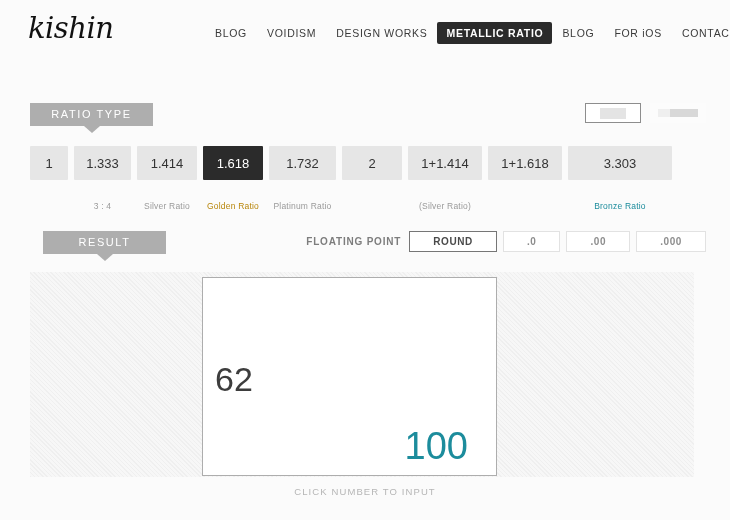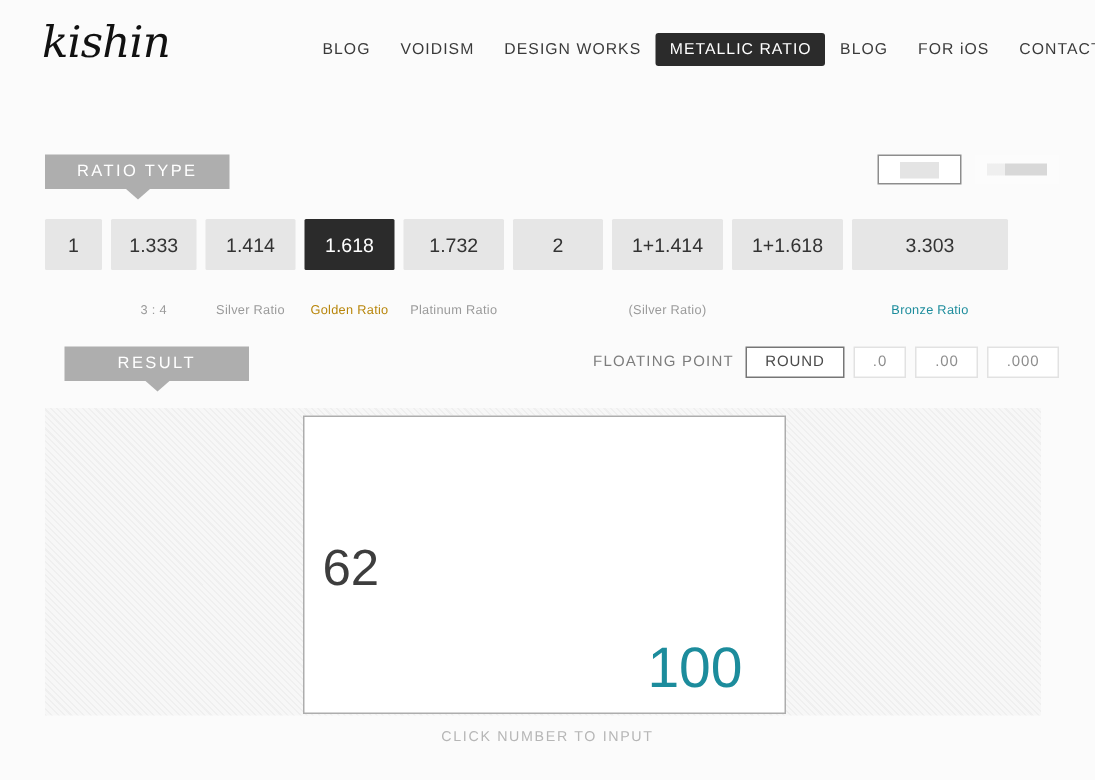--- a/index.html
+++ b/index.html
@@ -38,20 +38,21 @@
     color: #3a3a3a;
     padding: 5px 10px;
     white-space: nowrap;
     cursor: pointer;
   }
   .nav-item.active {
     background: #2b2b2b;
     color: #ffffff;
     border-radius: 2px;
     padding: 5px 9px;
+    font-weight: bold;
   }
 
   
   .tag-wrap { position: absolute; }
   .tag {
     background: #aeaeae;
     color: #ffffff;
     font-size: 11px;
     letter-spacing: 1.6px;
     text-align: center;
@@ -114,53 +115,53 @@
     border: 1px solid transparent;
     cursor: pointer;
   }
   .vm.active { border: 1px solid #8d8d8d; background: #ffffff; }
   .vm-glyph-a { width: 26px; height: 11px; background: #e4e4e4; }
   .vm-glyph-b { width: 40px; height: 8px; background: linear-gradient(to right,#efefef 0 30%, #d8d8d8 30% 100%); }
 
   
   .fp {
     position: absolute; right: 24px; top: 231px;
-    display: flex; align-items: center; gap: 6px;
+    display: flex; align-items: center; gap: 6px; font-weight: bold;
   }
   .fp-label {
     font-size: 10px;
     letter-spacing: 0.8px;
     color: #7d7d7d;
     margin-right: 2px;
   }
   .fp-btn {
     border: 1px solid #e2e2e2;
     background: #ffffff;
     color: #8d8d8d;
     font-size: 10px;
     letter-spacing: 0.6px;
     height: 21px;
     min-width: 26px;
-    padding: 0 12px;
+    padding: 0 23px;
     display: flex; align-items: center; justify-content: center;
     cursor: pointer;
   }
   .fp-btn.selected { border: 1px solid #767676; color: #4a4a4a; }
 
   
   .result-panel {
     position: absolute; left: 30px; top: 272px;
     width: 664px; height: 205px;
     background:
       repeating-linear-gradient(45deg, rgba(0,0,0,0.030) 0 1px, rgba(0,0,0,0) 1px 3px),
       #f7f7f7;
   }
   .result-box {
     position: absolute; left: 172px; top: 5px;
-    width: 322px; height: 199px;
+    width: 295px; height: 199px;
     background: #ffffff;
     border: 1px solid #adadad;
     cursor: pointer;
   }
   .num-a {
     position: absolute; left: 12px; top: 84px;
     font-size: 34px;
     color: #3d3d3d;
     line-height: 34px;
     cursor: pointer;

